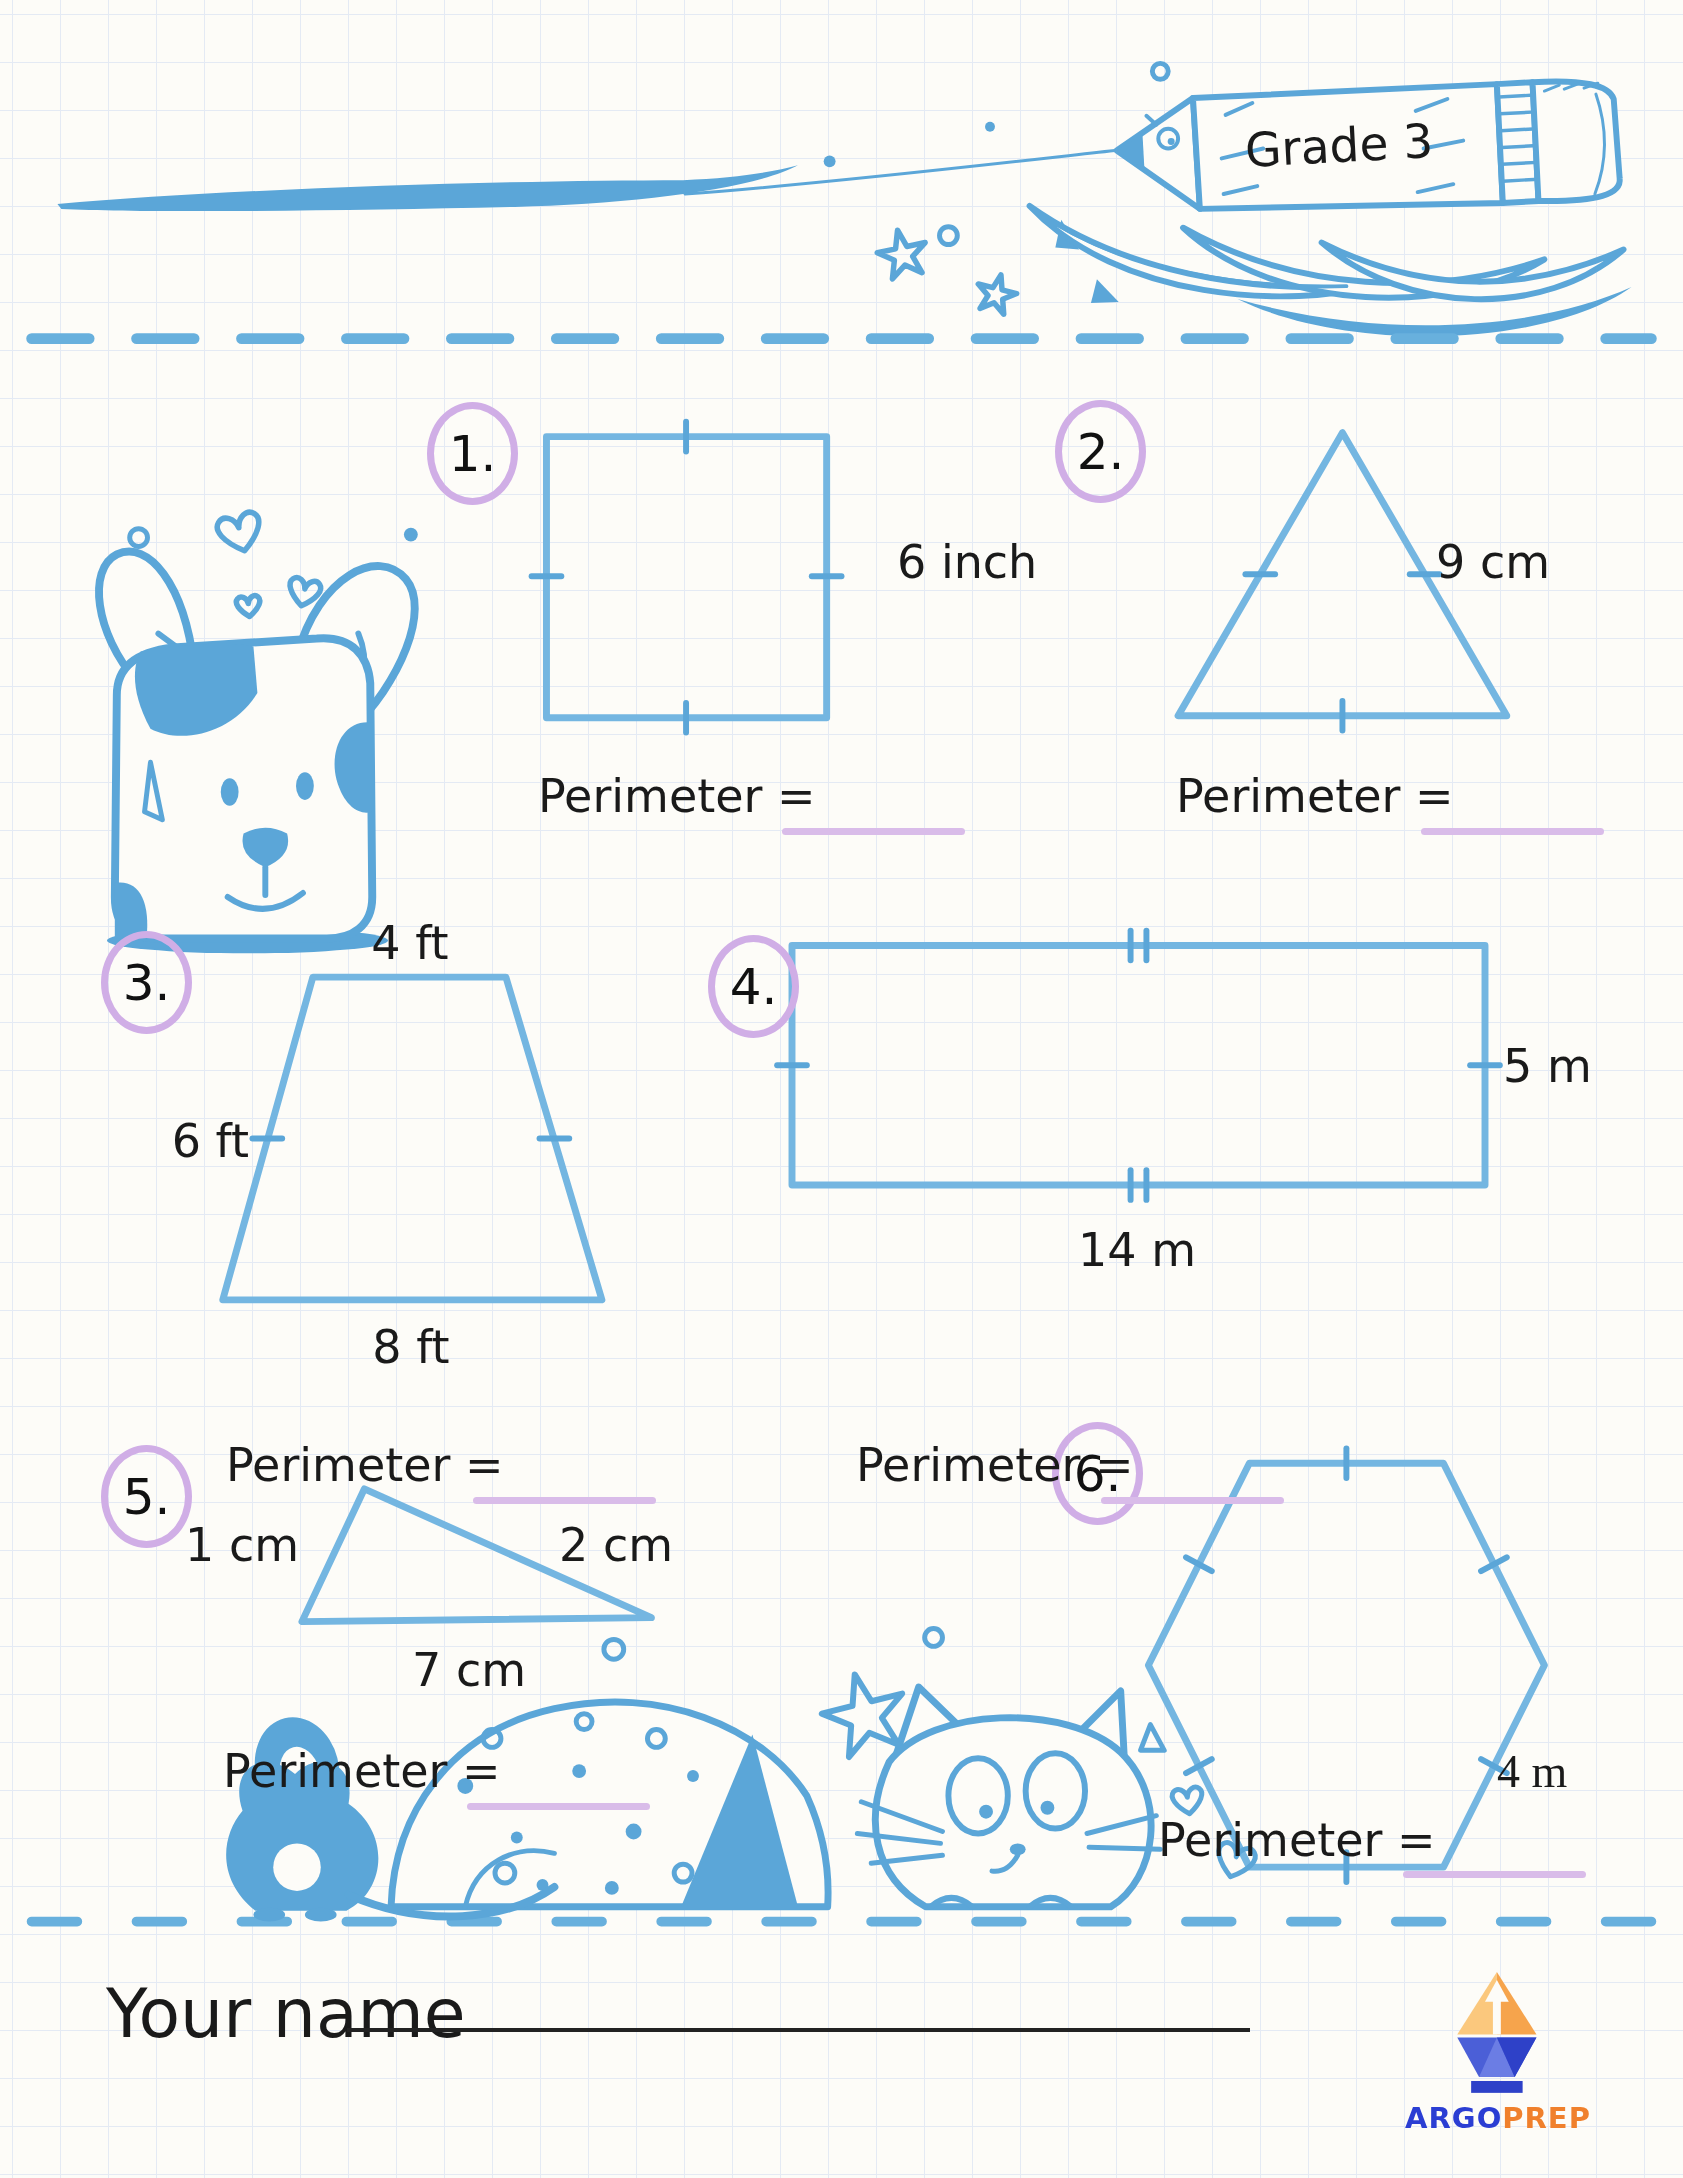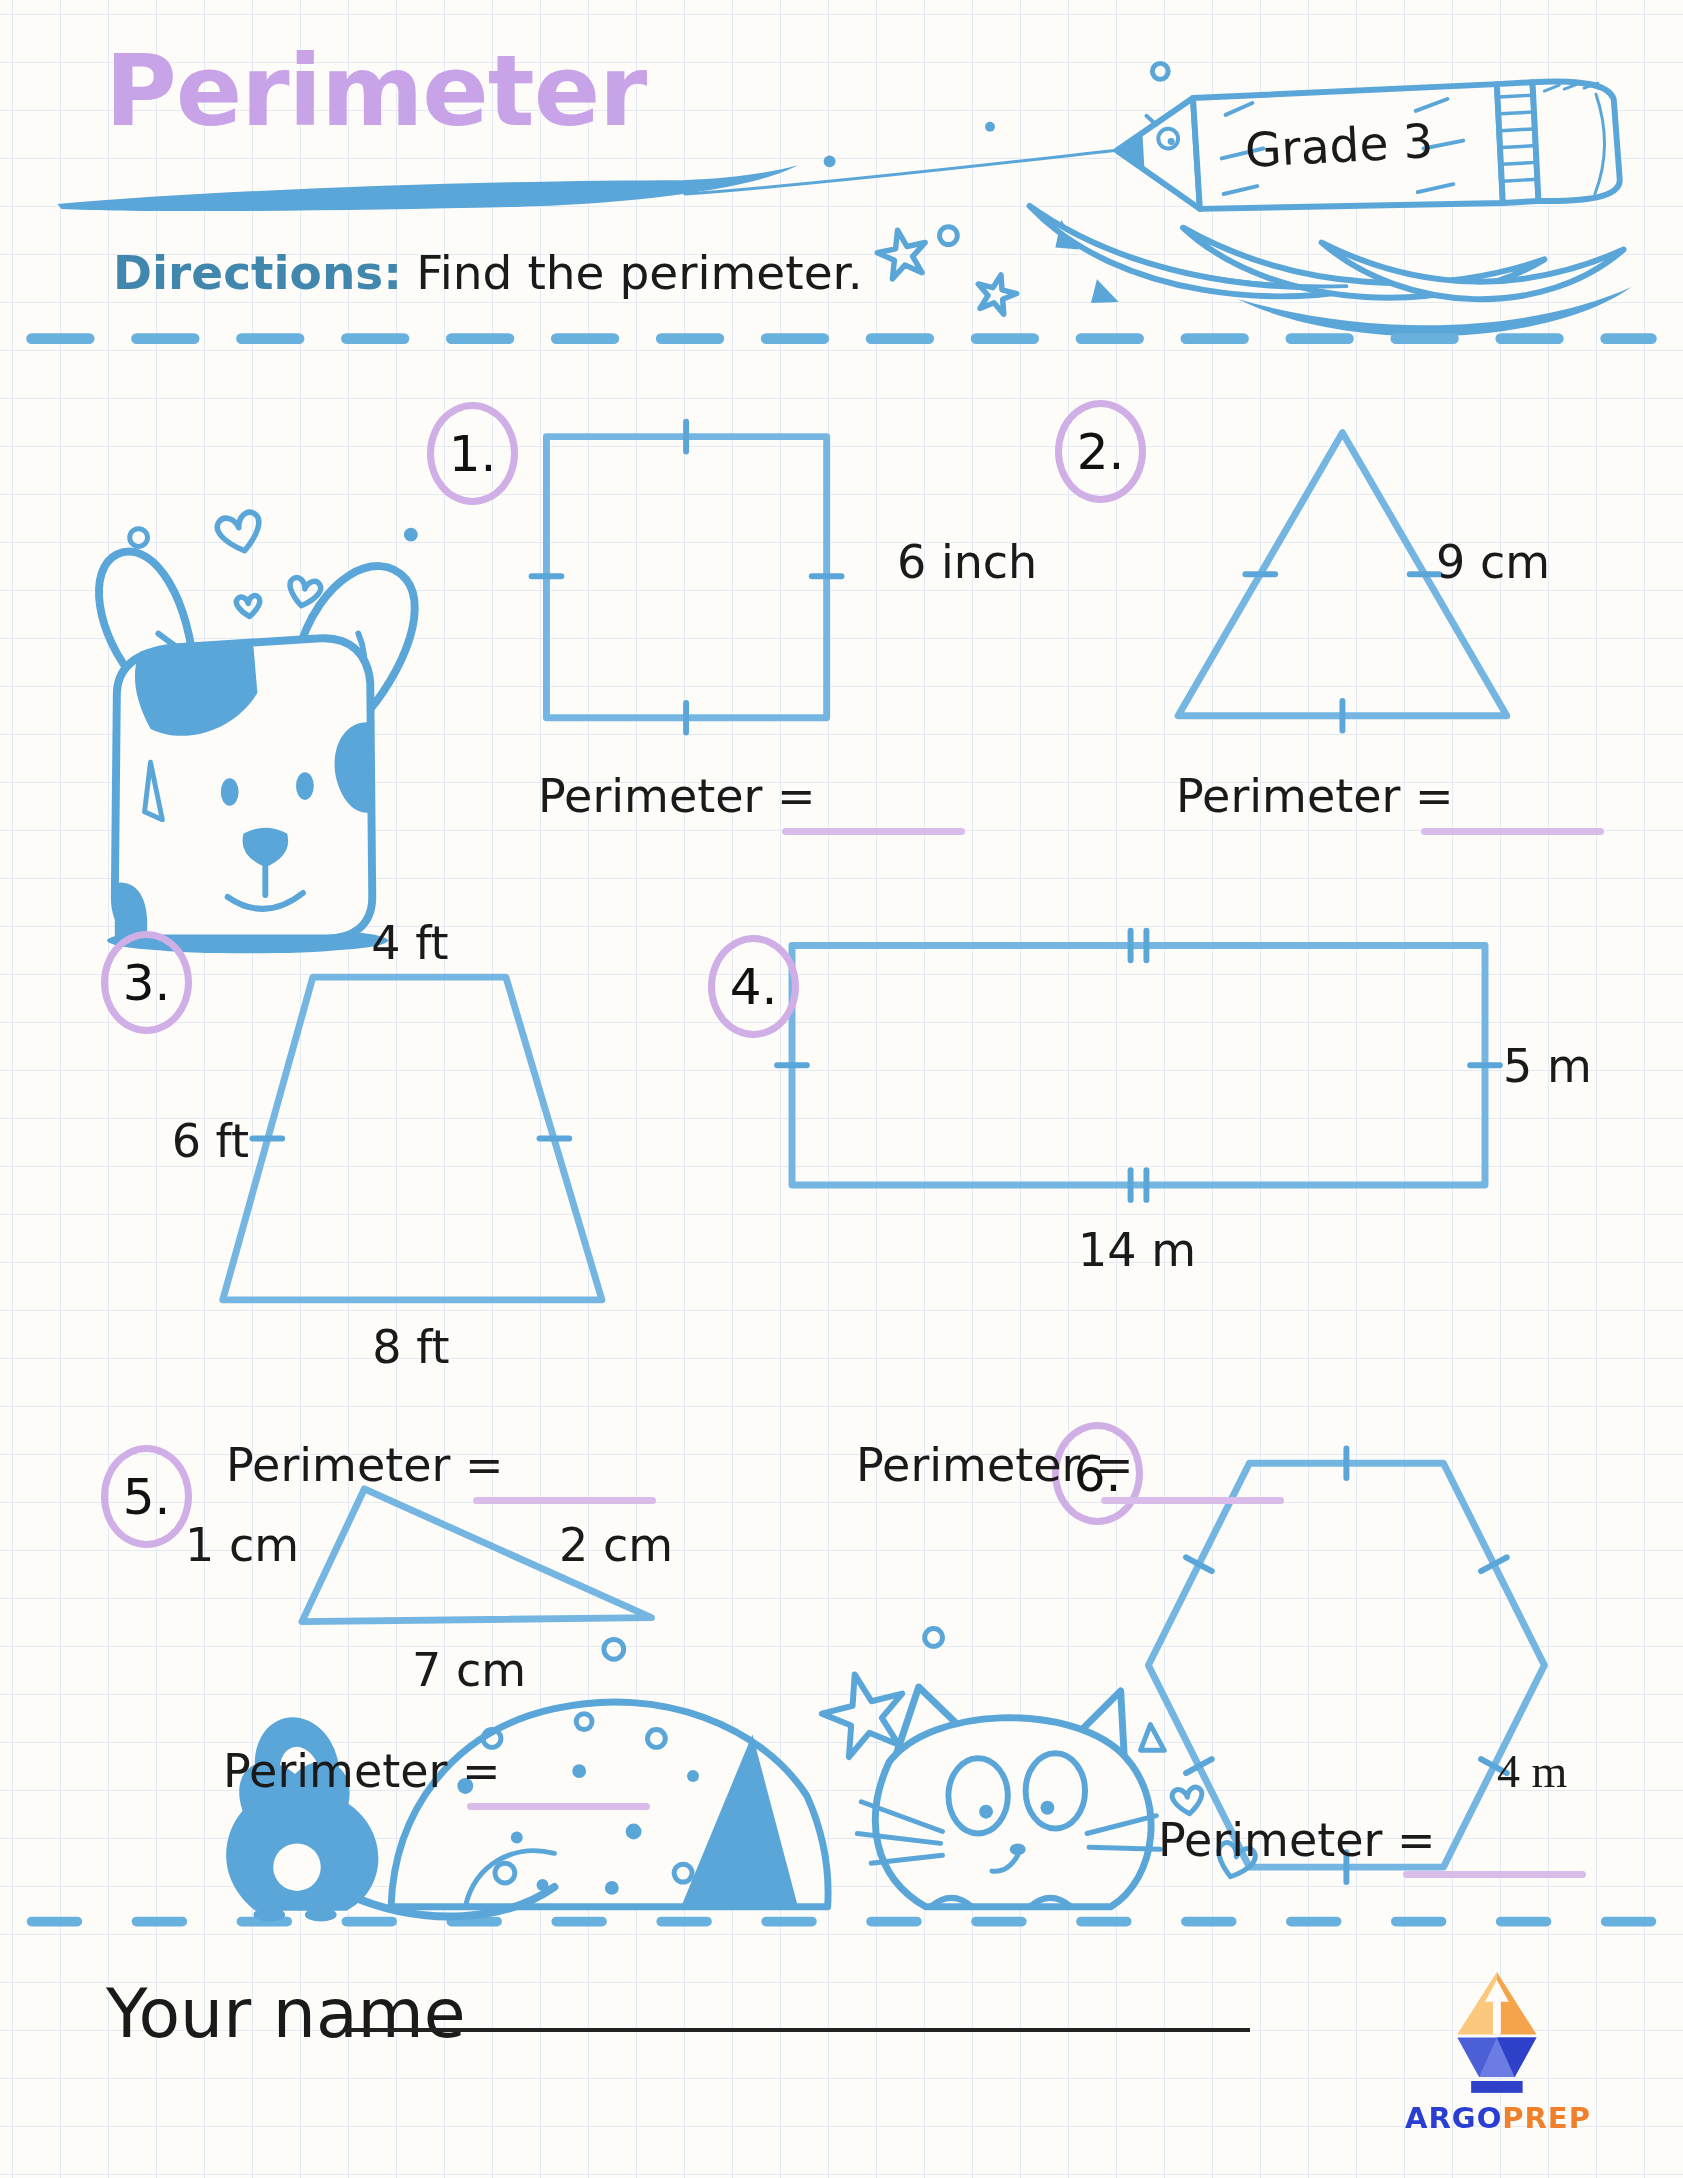--- a/index.html
+++ b/index.html
@@ -264,26 +264,22 @@
       <path d="M1512,1992 L1552,2055 L1512,2055 Z" fill="#f6a44c"></path>
       <path d="M1472,2058 L1552,2058 L1530,2098 L1494,2098 Z" fill="#4b5fd7"></path>
       <path d="M1512,2058 L1530,2098 L1494,2098 Z" fill="#6b7de4"></path>
       <path d="M1512,2058 L1552,2058 L1530,2098 Z" fill="#2e41c8"></path>
       <path d="M1508,2010 L1508,2055 L1516,2055 L1516,2010 Z" fill="#fdfcf8"></path>
       <path d="M1512,2000 L1500,2022 L1524,2022 Z" fill="#fdfcf8"></path>
       <rect x="1486" y="2102" width="52" height="12" fill="#2e41c8"></rect>
     </g>
   </svg>
 
-  <div class="t title" style="left:105px;top:40px;">Perimeter</div>
   <div class="t grade" style="left:1339px;top:121px;">Grade 3</div>
 
-  <div class="t dir" style="left:113px;top:248px;">
-    <span class="lbl">Directions:</span><span>Find the perimeter.</span>
-  </div>
 
   <div class="bubble" style="left:427px;top:402px;">
       <span>1.</span>
     </div>
   <div class="bubble" style="left:1055px;top:400px;">
       <span>2.</span>
     </div>
   <div class="bubble" style="left:101px;top:931px;">
       <span>3.</span>
     </div>

